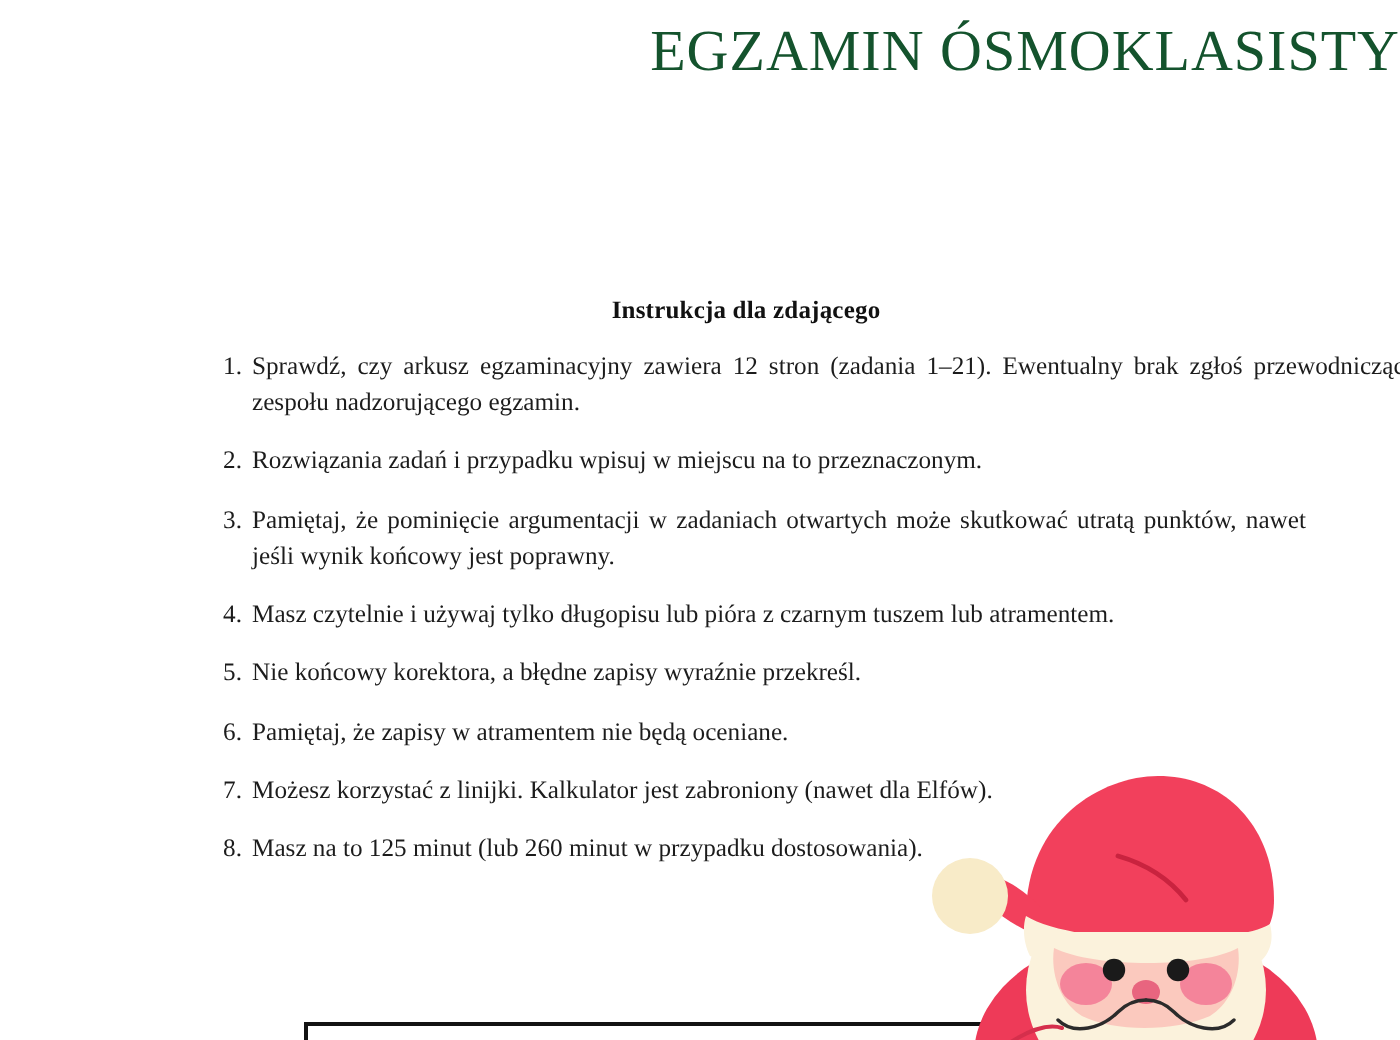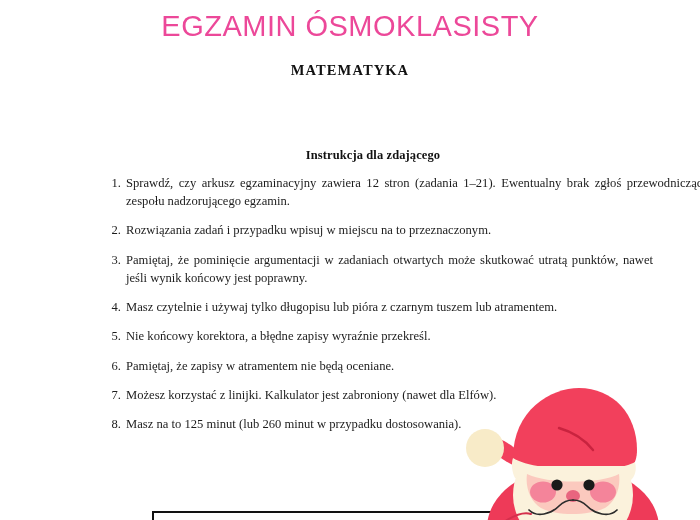--- a/index.html
+++ b/index.html
@@ -26,27 +26,28 @@
 
   
   .title-block {
     position: absolute;
     top: 10px;
     left: 0;
     width: 700px;
     text-align: center;
   }
   .exam-title {
-    font-family: Liberation Sans, sans-serif;
+    font-family: Liberation Serif, serif;
     font-size: 29px;
     letter-spacing: 0.5px;
     font-weight: 400;
-    color: #ec4899;
+    color: #14532d;
     line-height: 1.15;
     margin: 0;
+    text-align: right;
   }
   .exam-subject {
     margin-top: 19px;
     font-family: "Liberation Serif", "DejaVu Serif", serif;
     font-size: 14.5px;
     font-weight: 700;
     letter-spacing: 1.1px;
     color: #111111;
   }
 
@@ -131,21 +132,20 @@
   }
   .santa svg { display: block; }
 </style>
 </head>
 <body>
 
 <div id="page">
 
   <div class="title-block">
     <div class="exam-title">EGZAMIN ÓSMOKLASISTY</div>
-    <div class="exam-subject">MATEMATYKA</div>
   </div>
 
   <div class="instr-wrap">
     <div class="instr-heading">Instrukcja dla zdającego</div>
 
     <ol class="instr-list">
       <li class="wide">
         <span class="marker">1.</span>
         <span class="li-text">Sprawdź, czy arkusz egzaminacyjny zawiera 12 stron (zadania 1–21). Ewentualny brak zgłoś przewodniczącemu zespołu nadzorującego egzamin.</span>
       </li>

